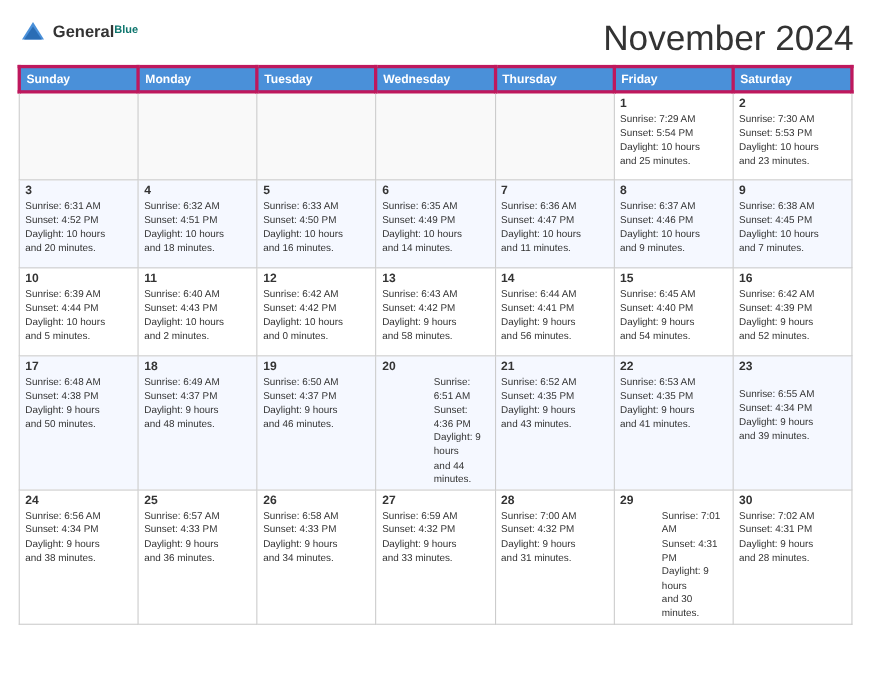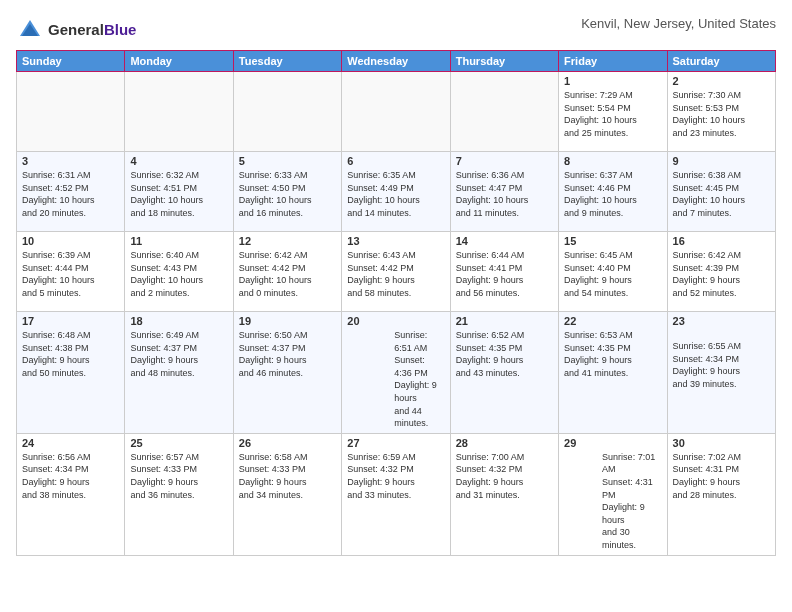--- a/index.html
+++ b/index.html
@@ -29,23 +29,23 @@
       display: flex;
       flex-direction: row;
       line-height: 1.1;
     }
     .logo-general {
       font-size: 15px;
       font-weight: bold;
       color: #333;
     }
     .logo-blue {
-      font-size: 15px;
+      font-size: 10px;
       font-weight: bold;
-      color: #4c1d95;
+      color: #0f766e;
     }
     .logo-icon {
       width: 28px;
       height: 28px;
     }
     .title-section {
       text-align: right;
     }
     .month-title {
       font-size: 32px;
@@ -61,21 +61,21 @@
       border-collapse: collapse;
       table-layout: fixed;
     }
     .calendar-table th {
       background-color: #4a90d9;
       color: white;
       font-size: 11px;
       font-weight: bold;
       padding: 4px 5px;
       text-align: left;
-      border: 1px solid #be185d;
+      border: 3px solid #be185d;
     }
     .calendar-table td {
       border: 1px solid #ccc;
       vertical-align: top;
       padding: 3px 5px;
       font-size: 9.5px;
       color: #333;
       height: 80px;
       background: #fff;
     }
@@ -106,21 +106,21 @@
       <svg class="logo-icon" viewBox="0 0 28 28" xmlns="http://www.w3.org/2000/svg">
         <polygon points="14,4 24,20 4,20" fill="#4a90d9"></polygon>
         <polygon points="14,8 22,20 6,20" fill="#2a6db5"></polygon>
       </svg>
       <div class="logo-text">
         <span class="logo-general">General</span>
         <span class="logo-blue">Blue</span>
       </div>
     </div>
     <div class="title-section">
-      <div class="location">Kenvil, New Jersey, United States</div>
+      <div class="month-title">November 2024</div>
     </div>
   </div>
 
   <table class="calendar-table">
     <thead>
       <tr>
       <th>Sunday</th>
           <th>Monday</th>
           <th>Tuesday</th>
           <th>Wednesday</th>

